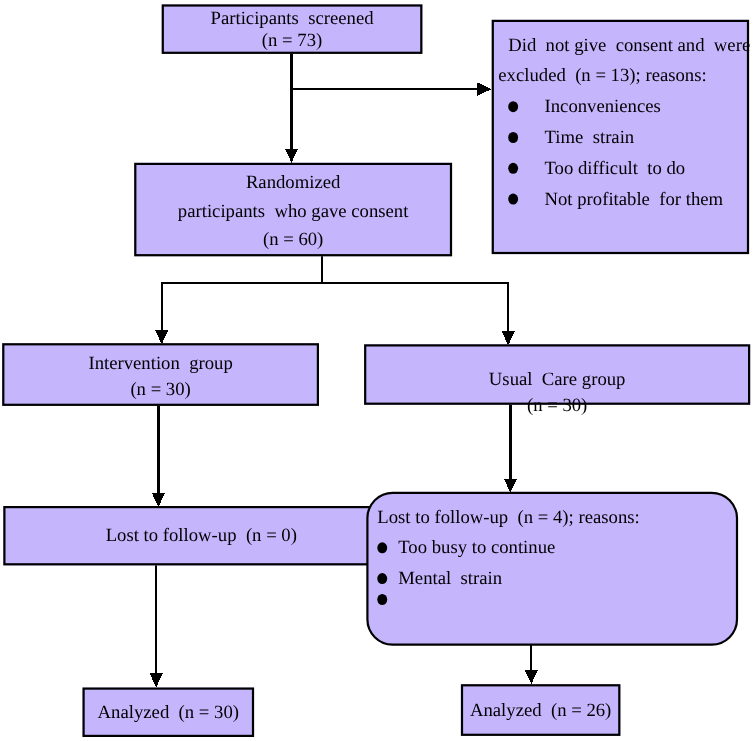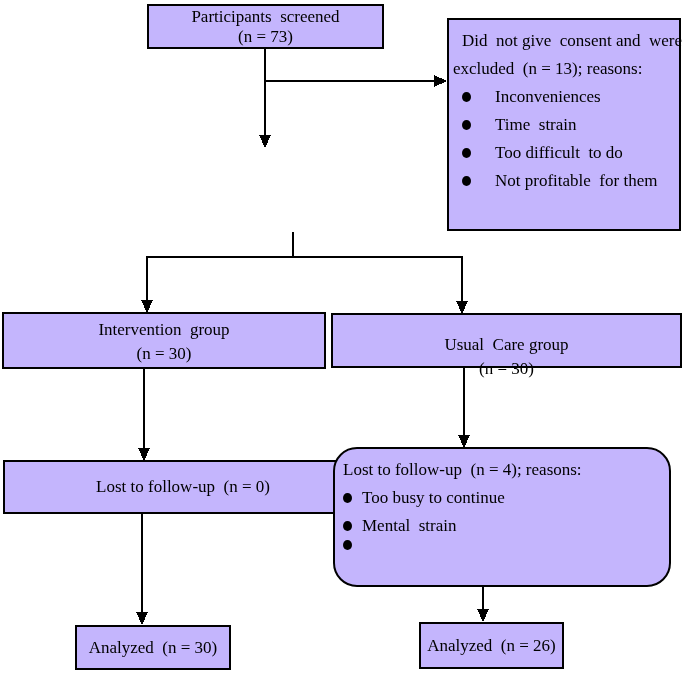--- a/index.html
+++ b/index.html
@@ -38,21 +38,21 @@
     border-radius: 50%;
     background: #000000;
     flex: 0 0 9px;
   }
 
   #box-screened   { left: 147px; top: 4px;   width: 237px; height: 45px; line-height: 20px; padding-top: 1px; }
   #box-excluded   { left: 447px; top: 18px;  width: 234px; height: 213px; line-height: 28px; padding: 7px 2px 0 4px; }
   #box-excluded .indent { text-indent: 9px; }
   #box-excluded .dot    { margin-left: 9px; margin-right: 24px; }
   #box-randomized { left: 122px; top: 148px; width: 289px; height: 85px; line-height: 26px; padding-top: 3px; }
-  #box-intervention { left: 2px;  top: 312px; width: 324px; height: 57px; line-height: 24px; padding-top: 4px; }
+  #box-intervention { left: 2px;  top: 312px; width: 288px; height: 57px; line-height: 24px; padding-top: 4px; }
   #box-usualcare    { left: 331px; top: 313px; width: 351px; height: 55px; line-height: 24px; padding-top: 18px; }
   #box-lostleft     { left: 3px;  top: 460px; width: 360px; height: 54px; }
   #box-lostright    { left: 333px; top: 447px; width: 338px; height: 140px; line-height: 28px; padding: 7px 2px 0 8px; border-radius: 24px; }
   #box-lostright .dot { margin-left: 0; margin-right: 10px; }
   #box-analyzedleft  { left: 75px;  top: 625px; width: 156px; height: 45px; }
   #box-analyzedright { left: 419px; top: 622px; width: 145px; height: 47px; }
 </style>
 </head>
 <body>
 
@@ -107,20 +107,25 @@
     <div class="bullet-row">
       <span class="dot"></span>
       <span class="line">Too difficult  to do</span>
     </div>
     <div class="bullet-row">
       <span class="dot"></span>
       <span class="line">Not profitable  for them</span>
     </div>
   </div>
 
+  <div class="box center" id="box-randomized">
+    <div class="line">Randomized</div>
+    <div class="line">participants  who gave consent</div>
+    <div class="line">(n = 60)</div>
+  </div>
 
   <div class="box center" id="box-intervention">
     <div class="line">Intervention  group</div>
     <div class="line">(n = 30)</div>
   </div>
 
   <div class="box center" id="box-usualcare">
     <div class="line">Usual  Care group</div>
     <div class="line">(n = 30)</div>
   </div>

